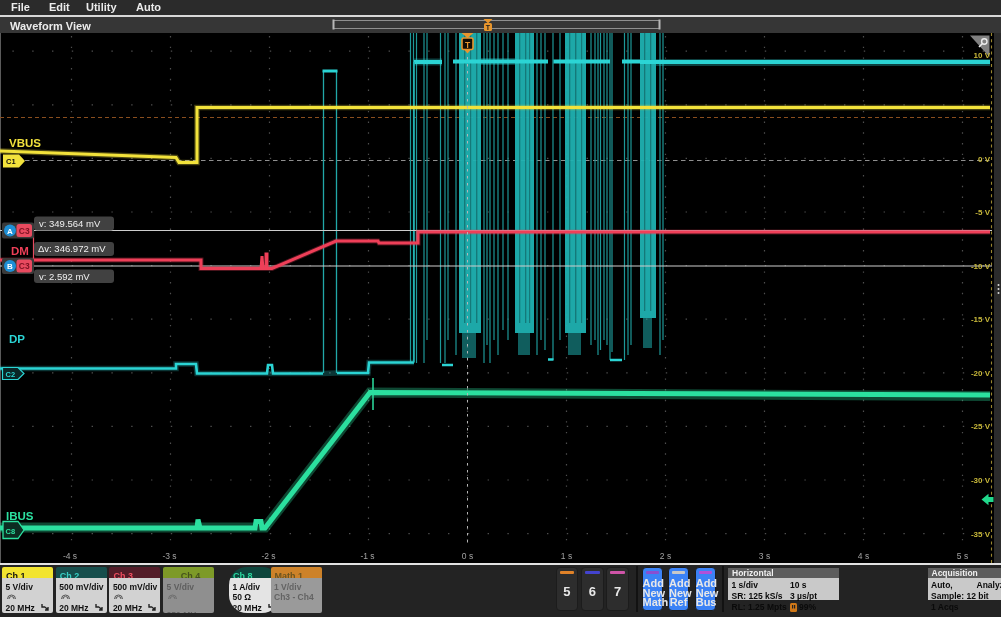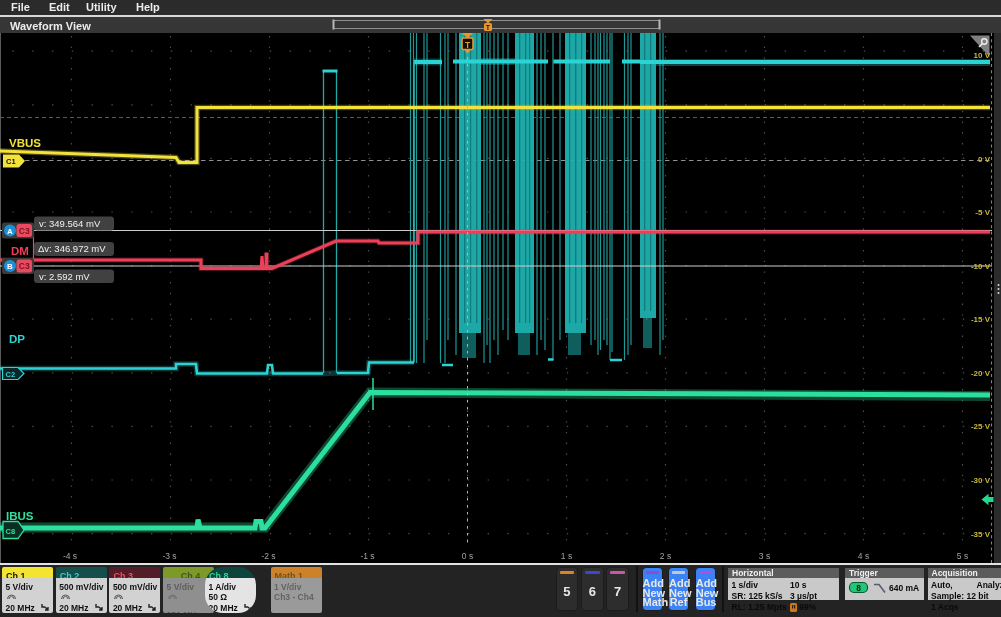--- a/index.html
+++ b/index.html
@@ -27,21 +27,21 @@
   .pbody span{position:absolute;white-space:nowrap;}
 </style>
 </head>
 <body>
 <div id="page">
 
   <div class="abs" id="menubar">
     <span style="left:11px">File</span>
       <span style="left:49px">Edit</span>
       <span style="left:86px">Utility</span>
-      <span style="left:136px">Help</span>
+      <span style="left:136px">Auto</span>
   </div>
   <div class="abs" id="sep1"></div>
   <div class="abs" id="tabbar">
     <span style="position:absolute;left:10px;top:3px;">Waveform View</span>
     <svg class="abs" style="left:0;top:0;" width="1001" height="16">
       <rect x="333.5" y="3.5" width="326" height="8" fill="none" stroke="#8f8f8f" stroke-width="1"></rect>
       <rect x="332.5" y="2.5" width="2" height="10" fill="#b8b8b8"></rect>
       <rect x="658.5" y="2.5" width="2" height="10" fill="#b8b8b8"></rect>
       <polygon points="483.5,2 492.5,2 488,6.5" fill="#e8962e"></polygon>
       <rect x="484" y="6" width="8" height="8" rx="1.5" fill="#e8962e"></rect>
@@ -324,21 +324,21 @@
     <div class="badge" style="left:163.1px;text-align:center;">
       <div class="bhead" style="background:#7d9a28;color:#46521c;">Ch 4</div>
       <div class="bbody" style="background:#8f8f8f;color:#5e5e5e;">
           <span style="top:3.5px;">5 V/div</span>
         <svg width="11" height="8" style="position:absolute;left:4px;top:14px;">
             <path d="M1.5 7 a4 4 0 0 1 8 0 M3 7 a2.5 2.5 0 0 1 2.4 -2.5 M8 7 a2.5 2.5 0 0 0 -2.4 -2.5" stroke="#6e6e6e" fill="none" stroke-width="1"></path>
           </svg>
         <span style="top:32px;">350 MHz</span>
       </div>
     </div>
-    <div class="badge" style="left:205px;border-radius:18px;">
+    <div class="badge" style="left:229px;border-radius:18px;">
       <div class="bhead" style="background:#0d453c;color:#2bd69e;">Ch 8</div>
       <div class="bbody" style="background:#e4e4e4;color:#111;">
           <span style="top:3.5px;">1 A/div</span>
         <span style="top:14px;">50 Ω</span>
         <span style="top:24.5px;">20 MHz</span>
         <svg width="9" height="8" style="position:absolute;right:3px;top:25px;">
             <path d="M1 1 v3 h3 M4 4 l3 3 M7 4 v3 h-3" stroke="#222" fill="none" stroke-width="1.4"></path>
           </svg>
       </div>
     </div>
@@ -369,31 +369,20 @@
         <span style="left:3.5px;top:24px;">RL: 1.25 Mpts</span>
         <svg width="7" height="9" style="position:absolute;left:62px;top:25px;">
             <rect x="0" y="0" width="7" height="9" rx="1.5" fill="#d07818"></rect>
             <rect x="2" y="2" width="1.2" height="3.5" fill="#222"></rect>
             <rect x="4" y="2" width="1.2" height="3.5" fill="#222"></rect>
           </svg>
         <span style="left:71px;top:24px;">99%</span>
       </div>
     </div>
 
-    <div class="panel" style="left:845px;width:78.5px;">
-      <div class="phead">Trigger</div>
-      <div class="pbody">
-        <svg width="78" height="35">
-          <rect x="4.5" y="4.5" width="18" height="10" rx="4.5" fill="#1ec878" stroke="#0a5a34" stroke-width="1.2"></rect>
-          <text x="13.5" y="12.8" font-size="8.5" font-weight="bold" fill="#0a2a18" text-anchor="middle">8</text>
-          <path d="M29 6.5 h5 l6 8" stroke="#565d72" stroke-width="1.6" fill="none"></path>
-          <text x="44" y="13" font-size="8.5" font-weight="bold" fill="#0a0a0a">640 mA</text>
-        </svg>
-      </div>
-    </div>
 
     <div class="panel" style="left:927.5px;width:74px;">
       <div class="phead">Acquisition</div>
       <div class="pbody">
         <span style="left:3.5px;top:2px;">Auto,</span>
           <span style="left:49px;top:2px;">Analyz</span>
         <span style="left:3.5px;top:13px;">Sample: 12 bit</span>
         <span style="left:3.5px;top:24px;">1 Acqs</span>
       </div>
     </div>

